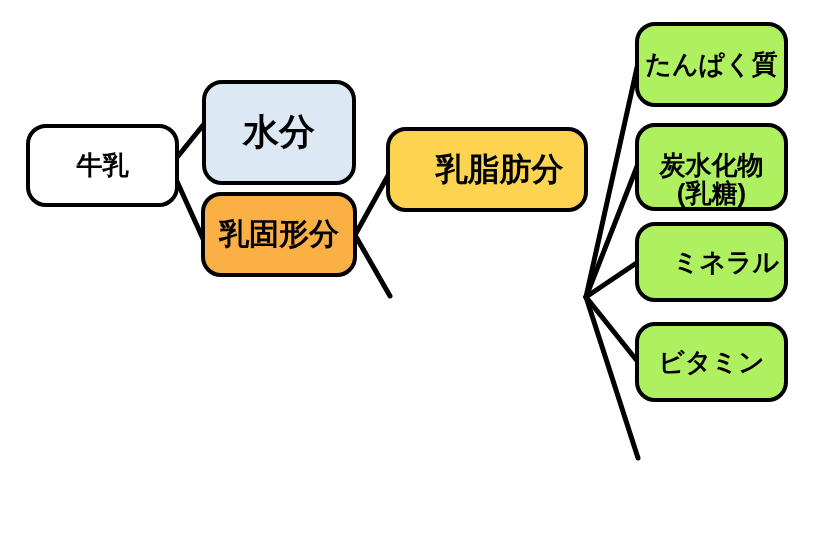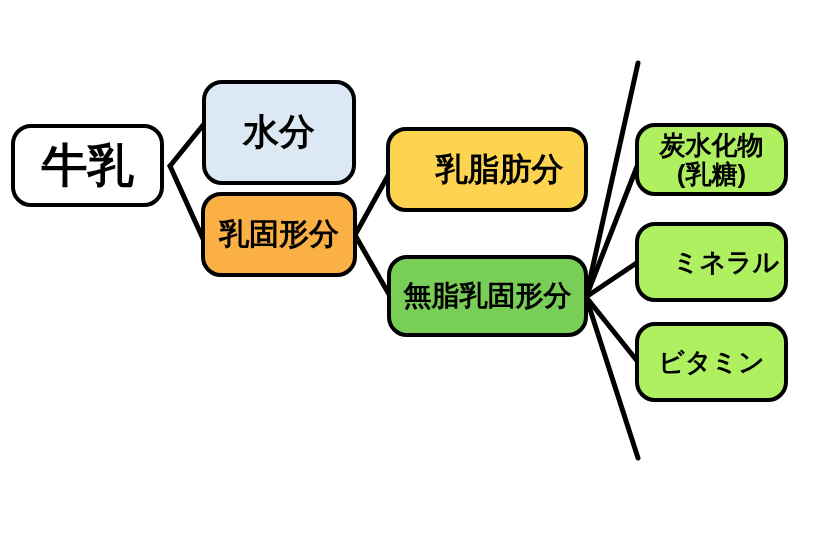--- a/index.html
+++ b/index.html
@@ -39,27 +39,27 @@
     background: #ffffff;
     color: #000000;
     font-weight: bold;
     line-height: 1.08;
   }
   .node span {
     white-space: pre-line;
     display: block;
   }
   
-  #node-milk            { left: 11px;  top: 124px; width: 153px; height: 83px; font-size: 46px; }
+  #node-milk            { left: 26px;  top: 124px; width: 153px; height: 83px; font-size: 26px; }
   #node-water           { left: 202px; top: 80px;  width: 154px; height: 105px; font-size: 36px; }
   #node-milk-solids     { left: 201px; top: 192px; width: 156px; height: 85px; font-size: 30px; }
   #node-milk-fat        { left: 386px; top: 127px; width: 202px; height: 85px; font-size: 32px; padding-left: 25px; }
   #node-nonfat-solids   { left: 387px; top: 255px; width: 201px; height: 82px; font-size: 28px; }
   #node-protein         { left: 635px; top: 22px;  width: 153px; height: 85px; font-size: 26px; }
-  #node-carbohydrate    { left: 635px; top: 123px; width: 153px; height: 73px; font-size: 26px; }
+  #node-carbohydrate    { left: 635px; top: 123px; width: 153px; height: 88px; font-size: 26px; align-items: flex-end; }
   #node-mineral         { left: 635px; top: 222px; width: 153px; height: 80px; font-size: 26px; padding-left: 29px; }
   #node-vitamin         { left: 635px; top: 322px; width: 153px; height: 80px; font-size: 26px; text-align: center; }
   #node-other           { left: 635px; top: 418px; width: 153px; height: 82px; font-size: 26px; }
 </style>
 </head>
 <body>
 
 <div class="canvas">
 
   <svg class="edges-svg" viewBox="0 0 820 540" aria-hidden="true">
@@ -83,24 +83,24 @@
   </div>
 
   <div class="node" id="node-milk-solids" style="background-color: rgb(251, 176, 69);">
     <span>乳固形分</span>
   </div>
 
   <div class="node" id="node-milk-fat" style="background-color: rgb(252, 212, 79);">
     <span>乳脂肪分</span>
   </div>
 
-  <div class="node" id="node-nonfat-solids" style="background-color: rgb(121, 206, 88);">
-    <span>無脂乳固形分</span>
+
+  <div class="node" id="node-protein" style="background-color: rgb(175, 240, 97);">
+    <span>たんぱく質</span>
   </div>
-
 
   <div class="node" id="node-carbohydrate" style="background-color: rgb(175, 240, 97);">
     <span>炭水化物
 (乳糖)</span>
   </div>
 
   <div class="node" id="node-mineral" style="background-color: rgb(175, 240, 97);">
     <span>ミネラル</span>
   </div>
 

